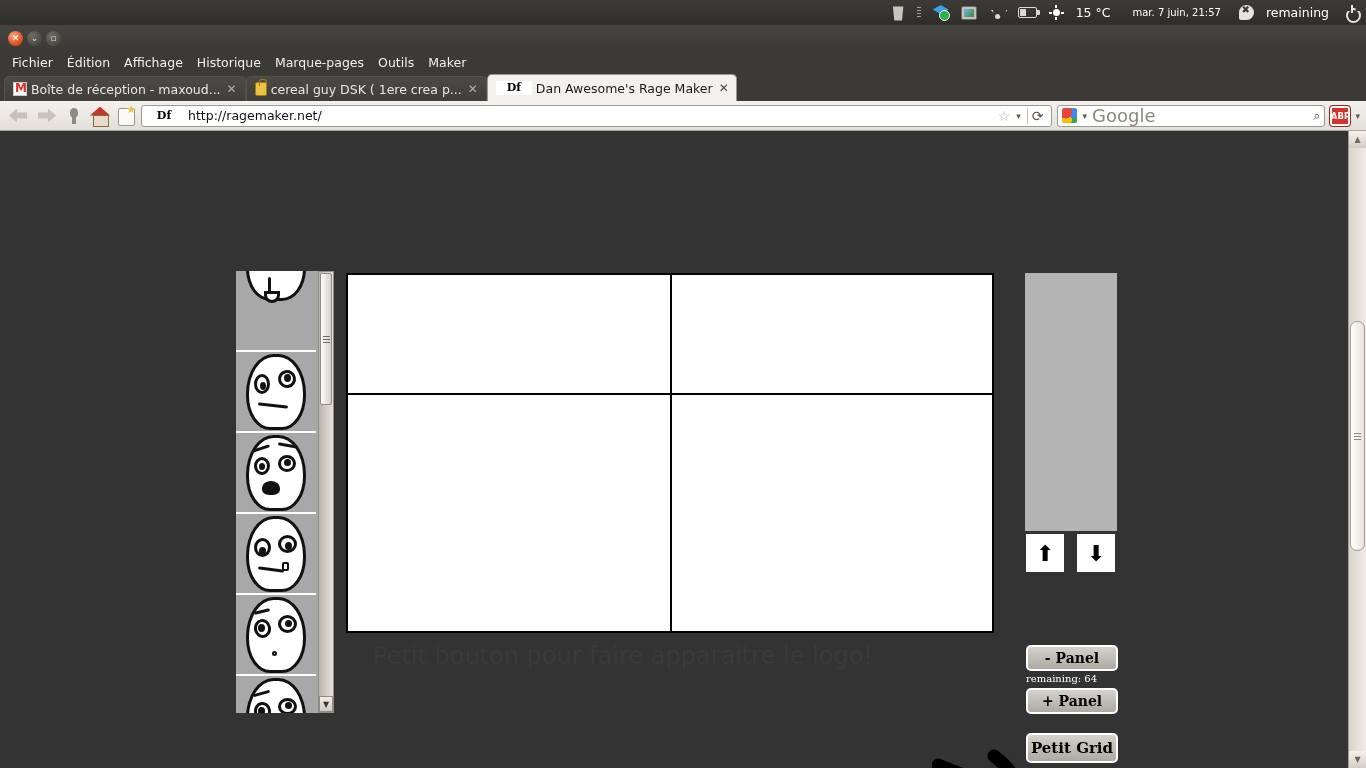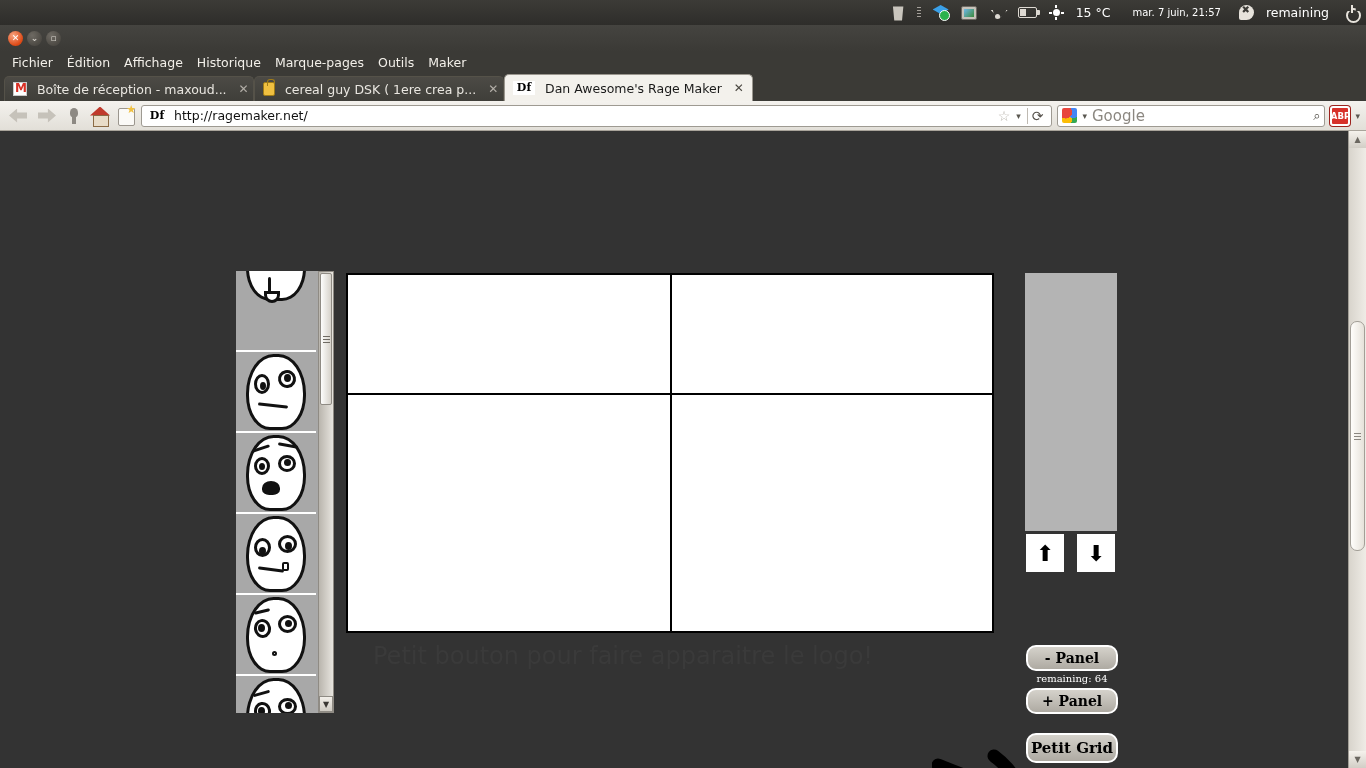--- a/index.html
+++ b/index.html
@@ -103,32 +103,32 @@
     display:flex;align-items:center;justify-content:center;font-size:9px;color:#3a3530;font-weight:bold;}
   .wbtn.close { background: radial-gradient(circle at 35% 30%, #f6a582, #dd4814 70%); color:#fff;}
   .wbtn.min { background: radial-gradient(circle at 35% 30%, #6e6a63, #4d4a44 70%); color:#d8d4cd;}
   .wbtn.max { background: radial-gradient(circle at 35% 30%, #6e6a63, #4d4a44 70%); color:#d8d4cd;}
   .ff-title { color:#ffffff; font-size:13.5px; font-weight:bold; margin-left:10px; letter-spacing:0.1px;}
 
   .ff-menubar { height:22px; background:#3b3a36; display:flex; align-items:center; padding-left:6px; gap:2px;}
   .ff-menu-item { color:#f2efe9; font-size:12.5px; padding:1px 6px; white-space:nowrap;}
 
   .ff-tabbar { height:28px; background:#3b3a36; display:flex; align-items:flex-end; padding-left:4px;}
-  .ff-tab { height:25px; display:flex; align-items:center; gap:10px; padding:0 8px;
+  .ff-tab { height:25px; display:flex; align-items:center; gap:4px; padding:0 8px;
     border-radius:5px 5px 0 0; font-size:12.5px; max-width:250px; white-space:nowrap; overflow:hidden;}
   .ff-tab.inactive { background: linear-gradient(to bottom,#4c4a45,#3f3e39); color:#e9e6e0; border:1px solid #555249; border-bottom:none;}
   .ff-tab.active { background:#f3f1ec; color:#1a1a1a; border:1px solid #9a968e; border-bottom:none; height:27px;}
   .tab-close { font-size:12px; color:#b3afa8; margin-left:2px; }
   .ff-tab.active .tab-close { color:#4a4740; font-weight:bold;}
   .favicon { width:14px;height:14px;flex-shrink:0;}
   .fav-gmail { background:#ffffff;border:1px solid #c9c9c9;position:relative;}
   .fav-gmail::after{content:"M";position:absolute;left:1px;top:-2px;font-size:12px;color:#d93025;font-weight:bold;}
   .fav-lock { width:12px;height:14px;background:#f0c040;border:1px solid #a07c18;border-radius:2px;position:relative;}
   .fav-lock::before{content:"";position:absolute;left:3px;top:-4px;width:6px;height:6px;border:1.5px solid #a07c18;border-bottom:none;border-radius:3px 3px 0 0;}
-  .fav-rage { width:22px;height:14px;background:#ffffff;color:#000;font-size:11px;line-height:14px;
+  .fav-rage { width:36px;height:14px;background:#ffffff;color:#000;font-size:11px;line-height:14px;
     text-align:center;font-weight:bold;font-family:"DejaVu Serif",serif;}
 
   .ff-navbar { height:30px; background: linear-gradient(to bottom,#f4f2ee,#e2dfd8);
     border-bottom:1px solid #a9a49b; display:flex; align-items:center; padding:0 6px; gap:5px;}
   .nav-arrow { width:24px;height:22px;position:relative;}
   .nav-arrow::after { content:""; position:absolute; left:3px; top:4px; width:18px; height:14px;
     background:#c6c2ba; }
   .nav-arrow.back::after { clip-path: polygon(0 50%, 45% 0, 45% 28%, 100% 28%, 100% 72%, 45% 72%, 45% 100%); }
   .nav-arrow.fwd::after { clip-path: polygon(100% 50%, 55% 0, 55% 28%, 0 28%, 0 72%, 55% 72%, 55% 100%); }
   .nav-stop { width:20px;height:20px;position:relative;}
@@ -149,21 +149,21 @@
   .url-reload { font-size:14px; color:#54504a; padding:0 4px; border-left:1px solid #bfbab2;}
   .searchbar { width:268px;height:22px;background:#ffffff;border:1px solid #9e9a92;border-radius:3px;
     display:flex;align-items:center;padding:0 4px;gap:5px;}
   .g-icon{width:15px;height:15px;position:relative;border-radius:2px;overflow:hidden;
     background:
       radial-gradient(circle at 25% 28%, #e8453c 0 40%, transparent 41%),
       radial-gradient(circle at 74% 30%, #4285f4 0 36%, transparent 37%),
       radial-gradient(circle at 28% 76%, #fbbc05 0 38%, transparent 39%),
       radial-gradient(circle at 72% 76%, #34a853 0 38%, transparent 39%),
       #ffffff;}
-  .search-placeholder{flex:1;font-size:15px;color:#8b8780;}
+  .search-placeholder{flex:1;font-size:18px;color:#8b8780;}
   .search-mag{font-size:13px;color:#4a4740;}
   .abp-icon{width:20px;height:20px;border-radius:3px;background:#d7312a;color:#fff;font-size:8.5px;
     font-weight:bold;display:flex;align-items:center;justify-content:center;border:2px solid #fff;
     box-shadow:0 0 0 1px #9c231e;}
 
   
   .ff-content { flex:1; position:relative; background:#333333; overflow:hidden; }
 
   
   .sprite-panel { position:absolute; left:236px; top:140px; width:82px; bottom:55px; background:#a8a8a8;
@@ -199,27 +199,27 @@
     font-family:"DejaVu Sans", sans-serif; white-space:nowrap; }
 
   
   .preview-box { position:absolute; left:1025px; top:142px; width:92px; height:258px; background:#b4b4b4; }
   .arrow-btn { position:absolute; width:38px; height:38px; background:#ffffff;
     display:flex; align-items:center; justify-content:center; font-size:22px; color:#000;}
   #arrowUp { left:1026px; top:403px; }
   #arrowDown { left:1077px; top:403px; }
 
   .tool-btn { position:absolute; background: linear-gradient(to bottom,#d5d2cb,#aeaaa2);
-    border:2px solid #ffffff; border-radius:10px; font-family:"DejaVu Serif",serif;
+    border:2px solid #ffffff; border-radius:5px; font-family:"DejaVu Serif",serif;
     font-weight:bold; color:#000; display:flex; align-items:center; justify-content:center;}
   #btnMinusPanel { left:1026px; top:514px; width:92px; height:26px; font-size:14px;}
   #btnPlusPanel  { left:1026px; top:557px; width:92px; height:26px; font-size:14px;}
   #btnHideGrid   { left:1026px; top:602px; width:92px; height:30px; font-size:15px;}
 
-  .remaining { position:absolute; left:1026px; top:542px; width:92px; text-align:center;
+  .remaining { position:absolute; left:1026px; top:542px; width:92px; 
     font-family:"DejaVu Serif",serif; font-size:10px; color:#ffffff;}
 
   
   .draw-arrow { position:absolute; left:932px; top:612px; width:100px; height:70px; }
 
   
   .page-scroll { position:absolute; right:0; top:0; bottom:0; width:18px;
     background: linear-gradient(to right,#d8d4cc,#efece6); border-left:1px solid #a39f97; }
   .ps-btn { position:absolute; left:0; width:17px; height:17px;
     background: linear-gradient(to bottom,#f5f2ec,#d2cec6);

